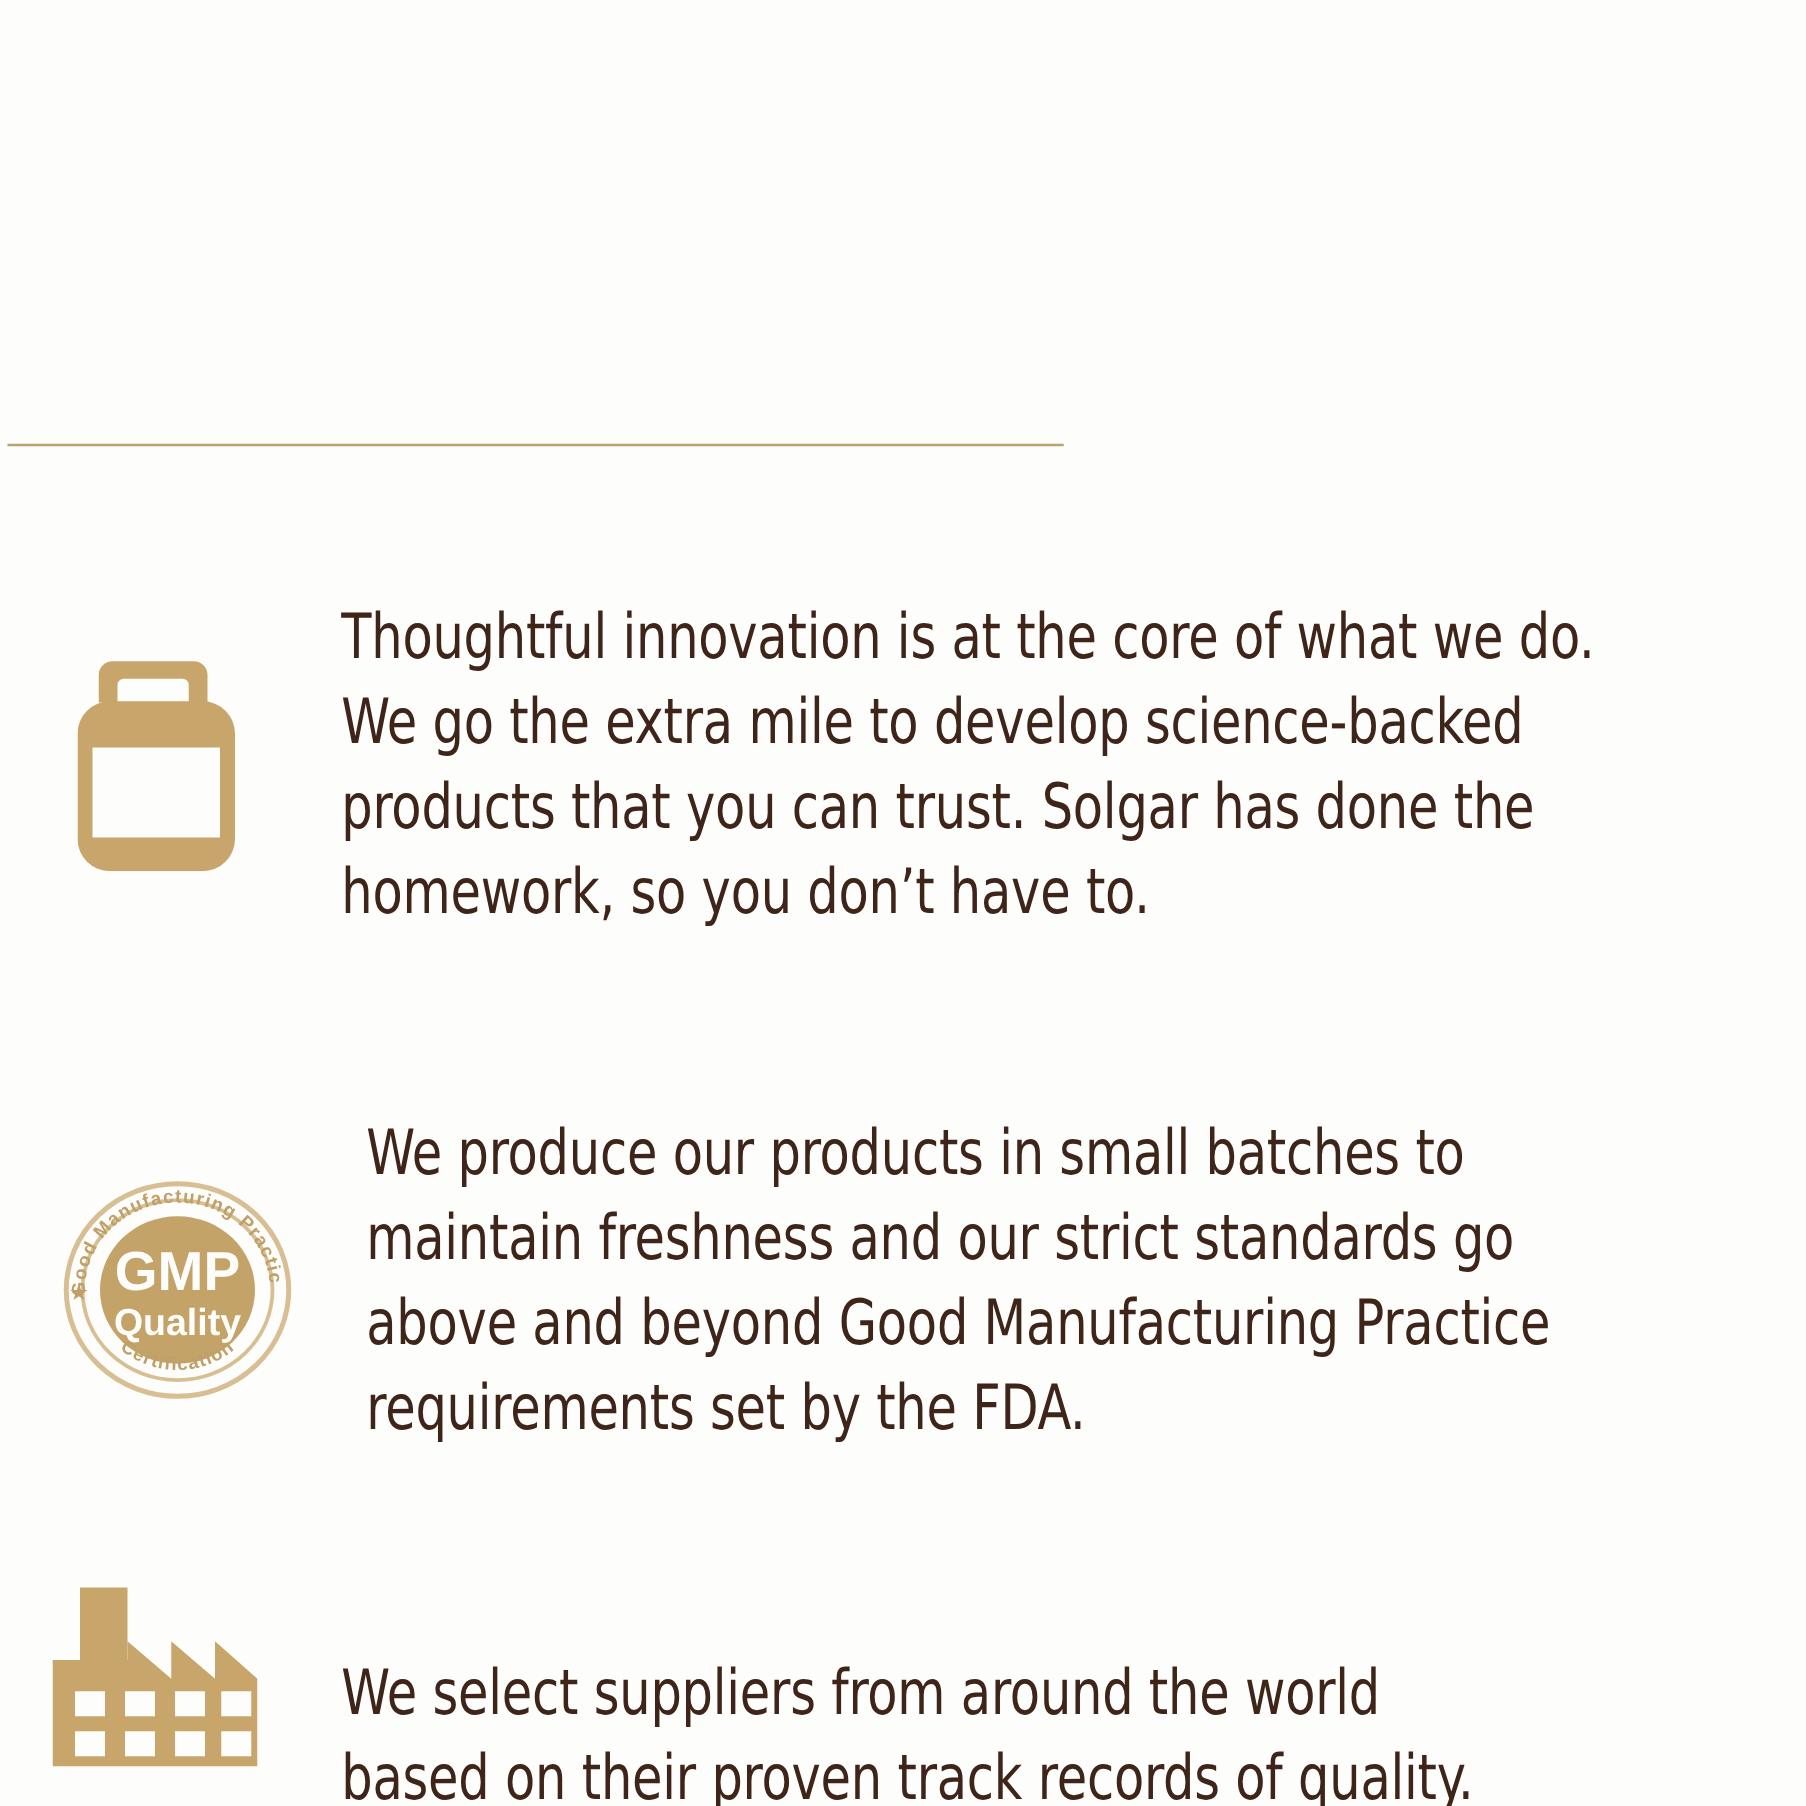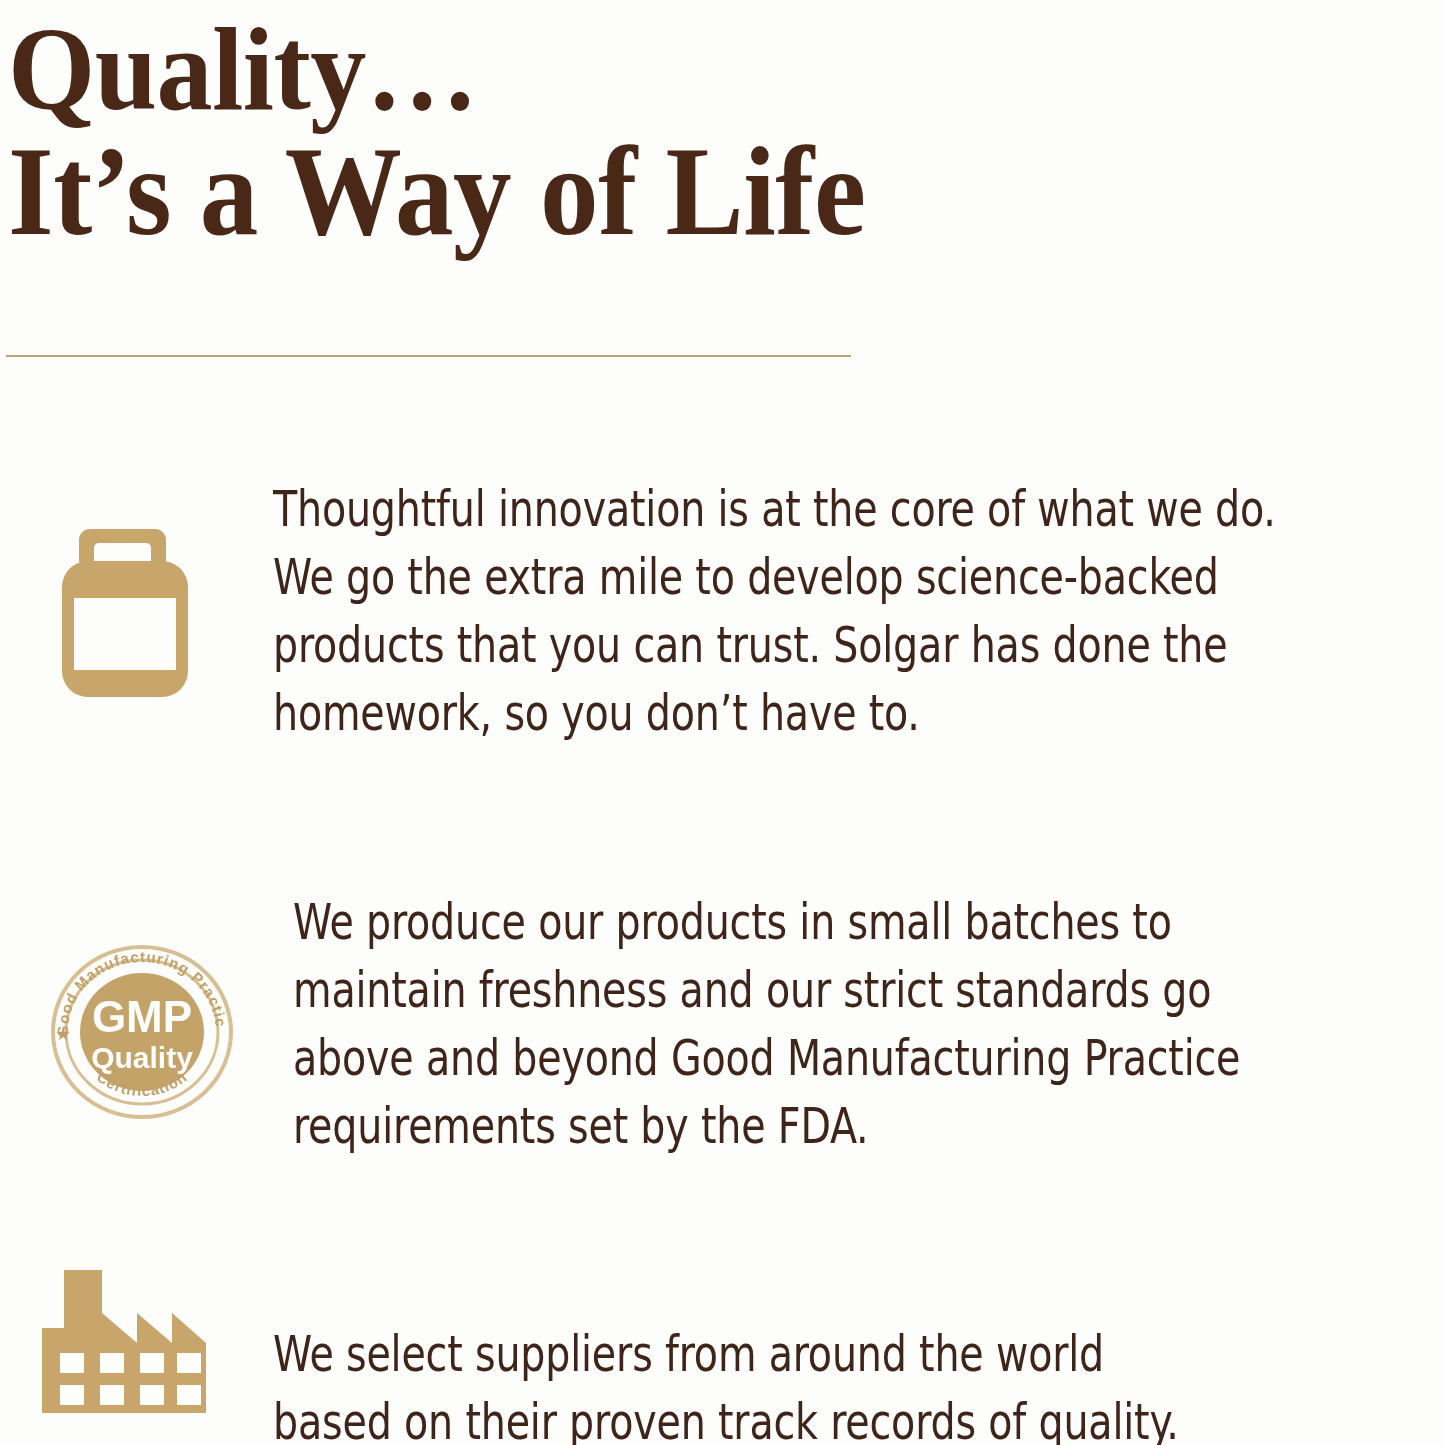--- a/index.html
+++ b/index.html
@@ -119,24 +119,20 @@
   .gmp-seal { position: absolute; left: 14px; top: 48px; }
 
   
   .factory-icon { position: absolute; left: 22px; top: 0px; }
 </style>
 </head>
 <body>
 
 <div class="page">
 
-  <div class="headline">
-    <span class="headline-line-1">Quality…</span>
-    <span class="headline-line-2">It’s a Way of Life</span>
-  </div>
 
   <div class="divider"></div>
 
   <div class="rows">
 
     <div class="row row-1">
       <div class="icon-cell">
         <svg class="bottle-icon" width="126" height="172" viewBox="0 0 126 172">
 
           <path d="M33 4 h60 a11 11 0 0 1 11 11 v22 h-15 v-14 a5 5 0 0 0 -5 -5 h-47 a5 5 0 0 0 -5 5 v14 h-15 v-22 a11 11 0 0 1 11 -11 z" fill="#c8a56a"></path>

